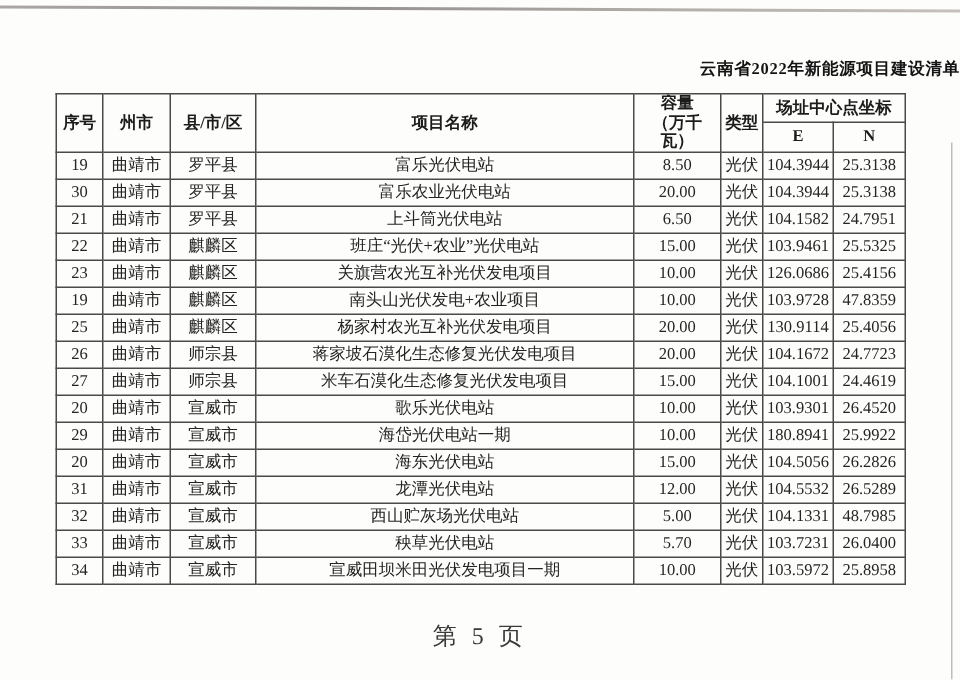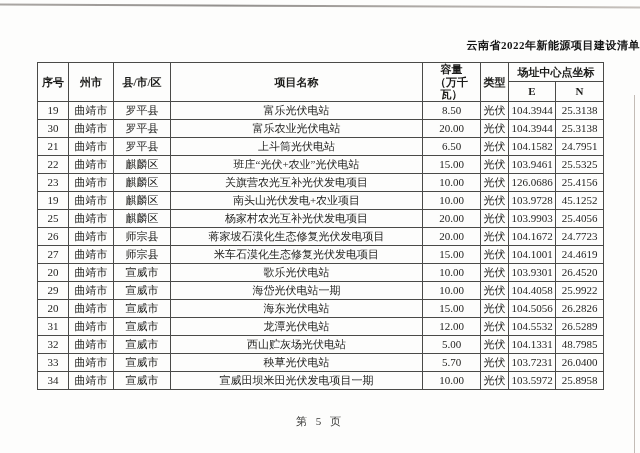--- a/index.html
+++ b/index.html
@@ -73,21 +73,21 @@
   th.cap-header {
     white-space: pre-line;
     text-align: center;
   }
   .page-footer {
     position: absolute;
     left: 0;
     top: 414px;
     width: 100%;
     text-align: center;
-    font-size: 11px;
+    font-size: 16px;
     letter-spacing: 3px;
     color: #3a3a38;
   }
 </style>
 </head>
 <body>
 
 <div class="page">
 
   <div class="scan-top-line"></div>
@@ -174,30 +174,30 @@
           <td>25.4156</td>
         </tr>
         <tr>
           <td>19</td>
           <td>曲靖市</td>
           <td>麒麟区</td>
           <td>南头山光伏发电+农业项目</td>
           <td>10.00</td>
           <td>光伏</td>
           <td>103.9728</td>
-          <td>45.1252</td>
+          <td>47.8359</td>
         </tr>
         <tr>
           <td>25</td>
           <td>曲靖市</td>
           <td>麒麟区</td>
           <td>杨家村农光互补光伏发电项目</td>
           <td>20.00</td>
           <td>光伏</td>
-          <td>103.9903</td>
+          <td>130.9114</td>
           <td>25.4056</td>
         </tr>
         <tr>
           <td>26</td>
           <td>曲靖市</td>
           <td>师宗县</td>
           <td>蒋家坡石漠化生态修复光伏发电项目</td>
           <td>20.00</td>
           <td>光伏</td>
           <td>104.1672</td>
@@ -223,21 +223,21 @@
           <td>103.9301</td>
           <td>26.4520</td>
         </tr>
         <tr>
           <td>29</td>
           <td>曲靖市</td>
           <td>宣威市</td>
           <td>海岱光伏电站一期</td>
           <td>10.00</td>
           <td>光伏</td>
-          <td>104.4058</td>
+          <td>180.8941</td>
           <td>25.9922</td>
         </tr>
         <tr>
           <td>20</td>
           <td>曲靖市</td>
           <td>宣威市</td>
           <td>海东光伏电站</td>
           <td>15.00</td>
           <td>光伏</td>
           <td>104.5056</td>

